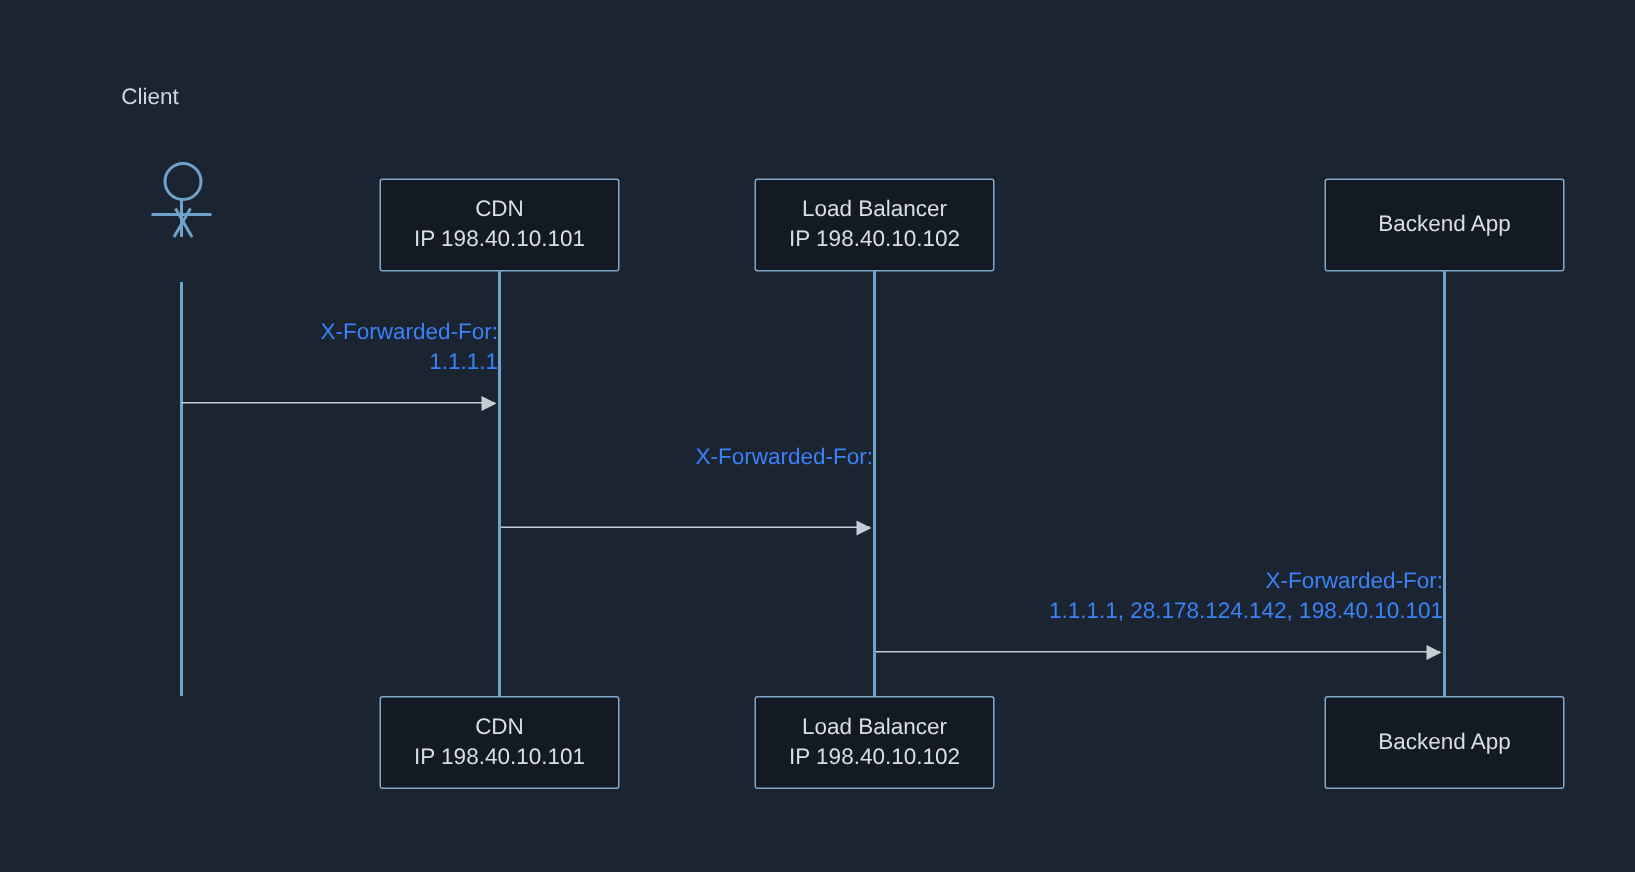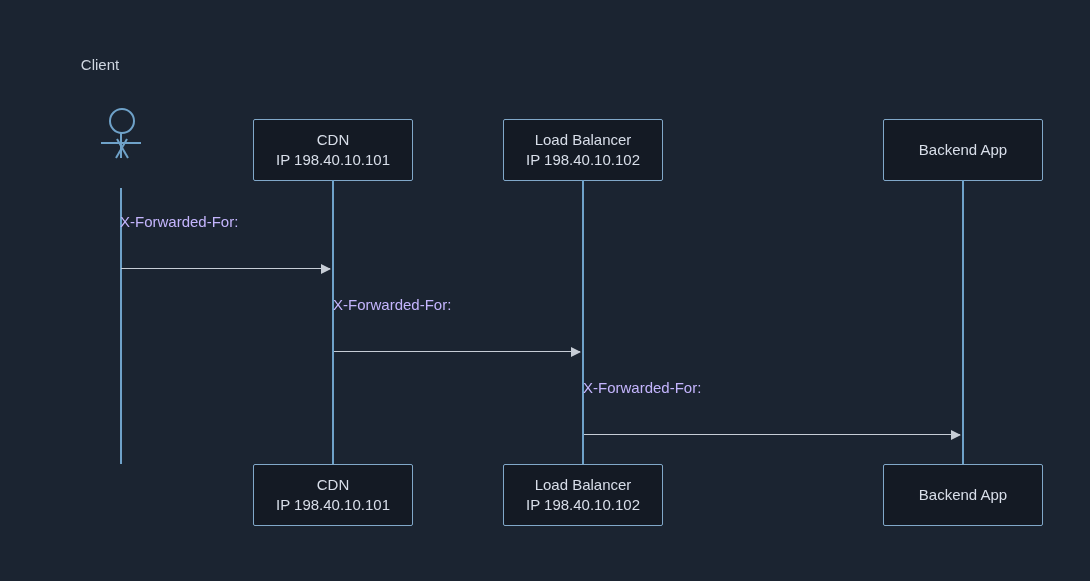--- a/index.html
+++ b/index.html
@@ -38,24 +38,24 @@
     justify-content: center;
     white-space: pre;
   }
   .lifeline {
     position: absolute;
     width: 0;
     border-left: 2px solid #6fa2c9;
   }
   .msg-label {
     position: absolute;
-    text-align: left;
+    text-align: right;
     font-size: 15px;
     line-height: 1.35;
-    color: #c4b5fd;
+    color: #3b82f6;
   }
   .arrow {
     position: absolute;
     height: 0;
     border-top: 1.5px solid #c7cdd6;
   }
   .arrow::after {
     content: "";
     position: absolute;
     right: -1px;
@@ -139,30 +139,32 @@
 
   <div class="box" style="left:883px; top:119px; width:158px; height:60px;"><span>Backend App</span></div>
 
   <div class="lifeline" style="left:120px; top:188px; height:276px;"></div>
   <div class="lifeline" style="left:332px; top:180px; height:284px;"></div>
   <div class="lifeline" style="left:582px; top:180px; height:284px;"></div>
   <div class="lifeline" style="left:962px; top:180px; height:284px;"></div>
 
   <div class="msg-label" style="left:120px; top:212px; width:212px;">
     <div>X-Forwarded-For:</div>
+    <div>1.1.1.1</div>
   </div>
   <div class="arrow" style="left:121px; top:268px; width:209px;"></div>
 
   <div class="msg-label" style="left:333px; top:295px; width:249px;">
     <div>X-Forwarded-For:</div>
   </div>
   <div class="arrow" style="left:334px; top:351px; width:246px;"></div>
 
   <div class="msg-label" style="left:583px; top:378px; width:379px;">
     <div>X-Forwarded-For:</div>
+    <div>1.1.1.1, 28.178.124.142, 198.40.10.101</div>
   </div>
   <div class="arrow" style="left:584px; top:434px; width:376px;"></div>
 
   <div class="box" style="left:253px; top:464px; width:158px; height:60px;"><span><span>CDN</span>
 <span>IP 198.40.10.101</span></span></div>
 
   <div class="box" style="left:503px; top:464px; width:158px; height:60px;"><span><span>Load Balancer</span>
 <span>IP 198.40.10.102</span></span></div>
 
   <div class="box" style="left:883px; top:464px; width:158px; height:60px;"><span>Backend App</span></div>

